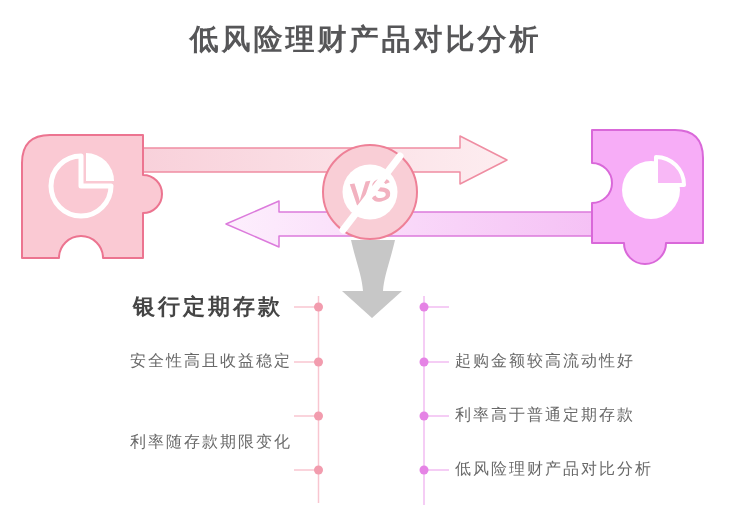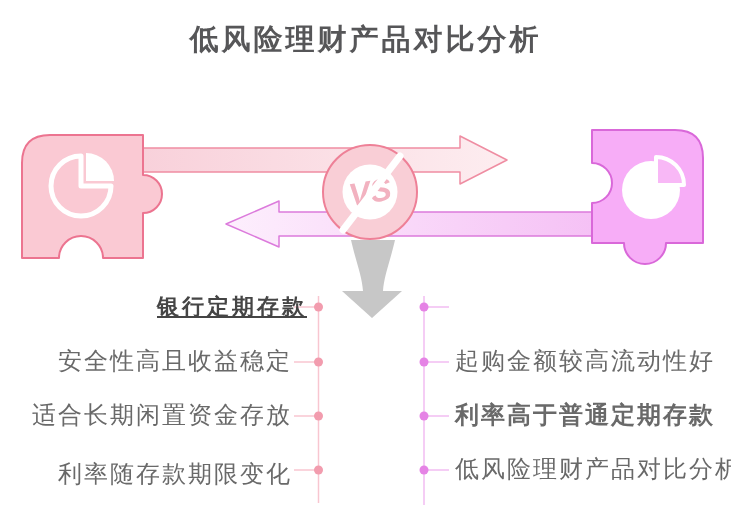--- a/index.html
+++ b/index.html
@@ -3,29 +3,29 @@
 <meta charset="utf-8">
 <style>
   html,body{margin:0;padding:0;background:#fff;}
   .canvas{position:relative;width:731px;height:522px;background:#fff;overflow:hidden;
           font-family:"Liberation Sans",sans-serif;}
   .layer{position:absolute;left:0;top:0;}
   .title{position:absolute;left:0;right:0;top:20px;text-align:center;
          font-size:29px;font-weight:bold;letter-spacing:3px;color:#565658;}
   .heading{position:absolute;font-size:22px;font-weight:bold;letter-spacing:3px;
            color:#454545;white-space:nowrap;transform:translateY(-50%);}
-  .item{position:absolute;font-size:24px;letter-spacing:2px;color:#696969;
+  .item{position:absolute;font-size:16px;letter-spacing:2px;color:#696969;
         white-space:nowrap;transform:translateY(-50%);}
-  .lh{right:424px;top:307px;text-decoration:underline;}
+  .lh{right:448px;top:307px;}
   .rh{left:457px;top:307px;}
   .li1{right:439px;top:361px;}
   .li2{right:439px;top:415px;}
-  .li3{right:439px;top:474px;}
+  .li3{right:439px;top:442px;}
   .ri1{left:455px;top:361px;font-family:Liberation Mono, monospace;}
-  .ri2{left:455px;top:415px;font-weight:bold;}
+  .ri2{left:455px;top:415px;}
   .ri3{left:455px;top:469px;}
 </style>
 </head>
 <body>
 
 <div class="canvas">
 
   <svg class="layer" width="731" height="522" viewBox="0 0 731 522">
     <defs>
       <linearGradient id="gTop" x1="0" y1="0" x2="1" y2="0">
@@ -90,20 +90,19 @@
       <circle cx="424" cy="416" r="4.5"></circle>
       <circle cx="424" cy="470" r="4.5"></circle>
     </g>
   </svg>
 
   <div class="title">低风险理财产品对比分析</div>
 
   <div class="heading lh">银行定期存款</div>
 
   <div class="item li1">安全性高且收益稳定</div>
-  <div class="item li2">适合长期闲置资金存放</div>
   <div class="item li3">利率随存款期限变化</div>
 
   <div class="item ri1">起购金额较高流动性好</div>
   <div class="item ri2">利率高于普通定期存款</div>
   <div class="item ri3">低风险理财产品对比分析</div>
 
 </div>
 
 </body></html>

